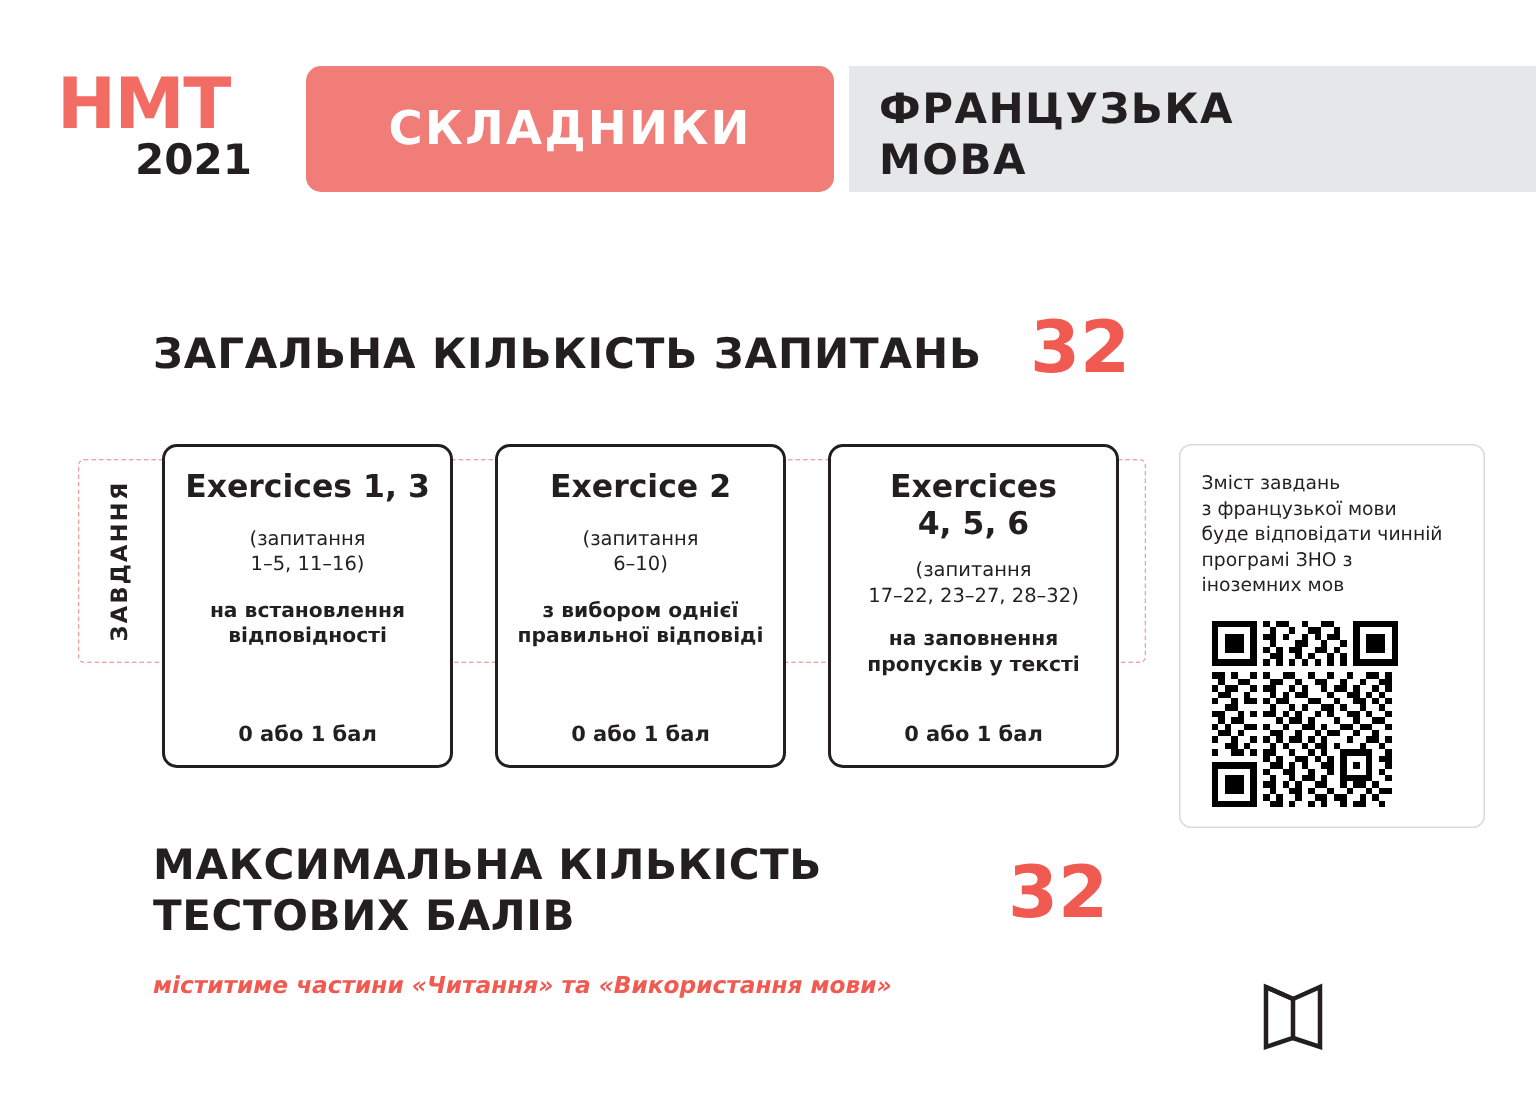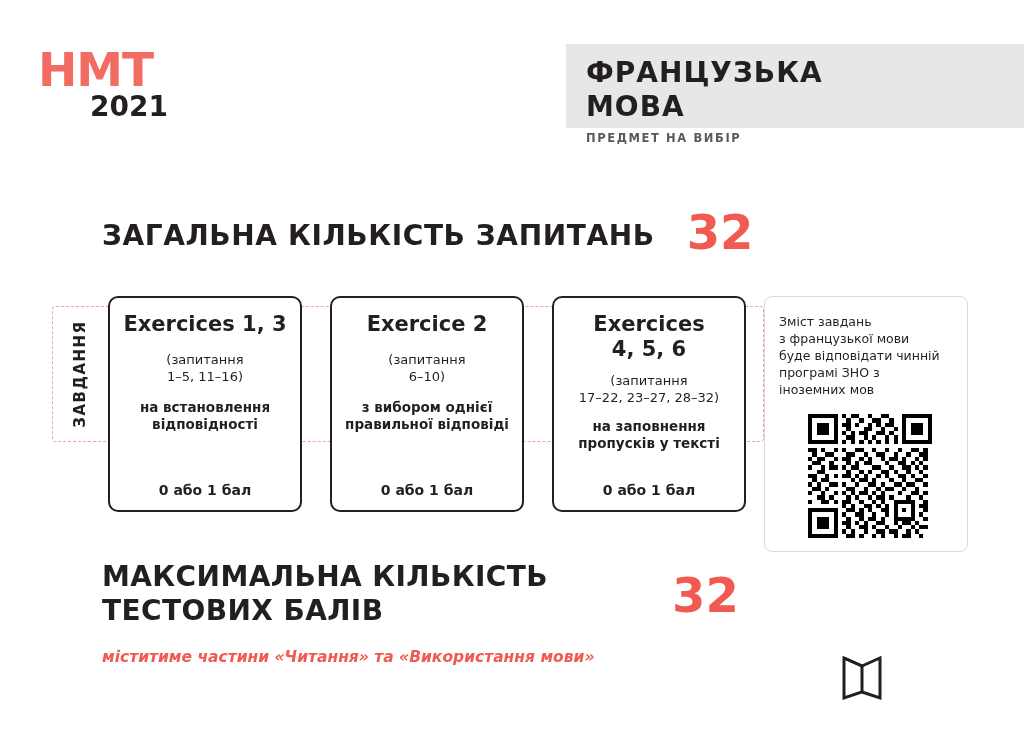--- a/index.html
+++ b/index.html
@@ -202,21 +202,21 @@
     color: #231f20;
     margin-top: auto;
     padding-top: 18px;
   }
   .card.c3 .card-qrange { margin-top: 10px; }
   .card.c3 .card-type { margin-top: 12px; }
 
   
   .side-box {
     position: absolute;
-    left: 764px;
+    left: 786px;
     top: 296px;
     width: 204px;
     height: 256px;
     border: 1px solid #d9d9d9;
     border-radius: 8px;
     box-sizing: border-box;
     padding: 16px 14px;
   }
   .side-note {
     font-family: "DejaVu Sans", sans-serif;
@@ -294,24 +294,26 @@
 <body>
 
 <div class="header">
   <div class="header-grey-bar"></div>
 
   <div class="logo-nmt">
     <span class="nmt">НМТ</span>
     <span class="year">2021</span>
   </div>
 
+  <div class="skl-pill">
+    <span>СКЛАДНИКИ</span>
+  </div>
 
   <div class="subject-block">
     <div class="subject-title">ФРАНЦУЗЬКА МОВА</div>
-    <div class="subject-sub">ПРЕДМЕТ НА ВИБІР</div>
   </div>
 </div>
 
 <div class="total-row">
   <div class="total-label">ЗАГАЛЬНА КІЛЬКІСТЬ ЗАПИТАНЬ</div>
   <div class="total-value">32</div>
 </div>
 
 <div class="tasks-dashed"></div>
 <div class="tasks-vertical-label">

